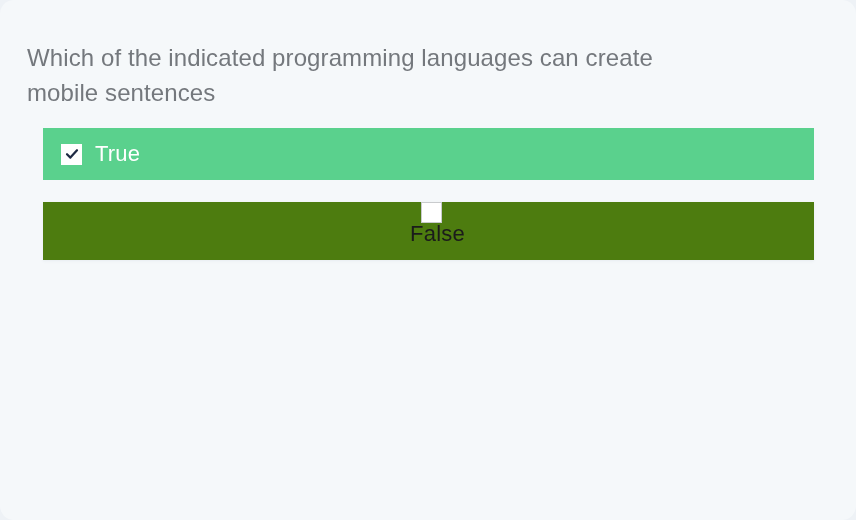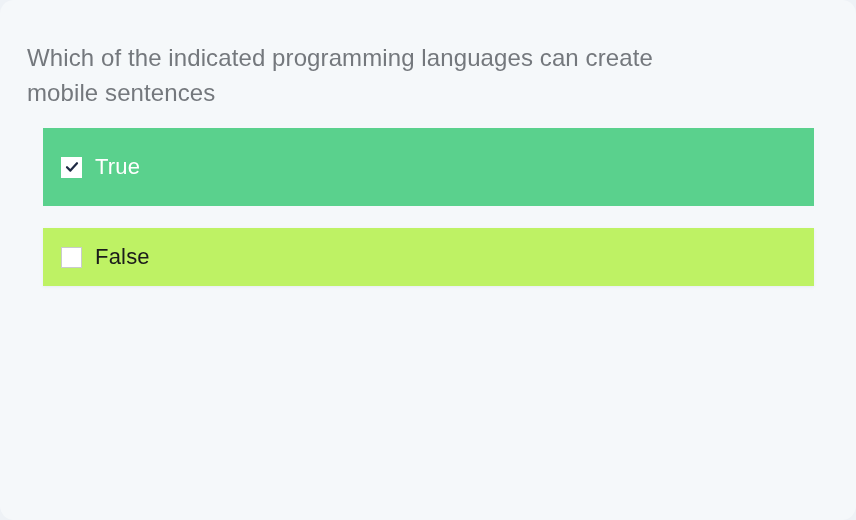--- a/index.html
+++ b/index.html
@@ -44,29 +44,30 @@
   }
   .option {
     position: relative;
     display: flex;
     align-items: center;
     box-sizing: border-box;
     width: 771px;
     padding-left: 18px;
   }
   .option.selected {
-    height: 78px;
+    height: 52px;
     background: #5ad18d;
     margin-bottom: 22px;
     align-items: center;
   }
   .option.unselected {
     height: 58px;
-    background: #bef264;
+    background: #4d7c0f;
     box-shadow: 0 1px 3px rgba(120, 140, 160, 0.10);
+    flex-direction: column;
   }
 
   
   .checkbox {
     position: relative;
     flex: 0 0 auto;
     width: 21px;
     height: 21px;
     box-sizing: border-box;
     background: #ffffff;

